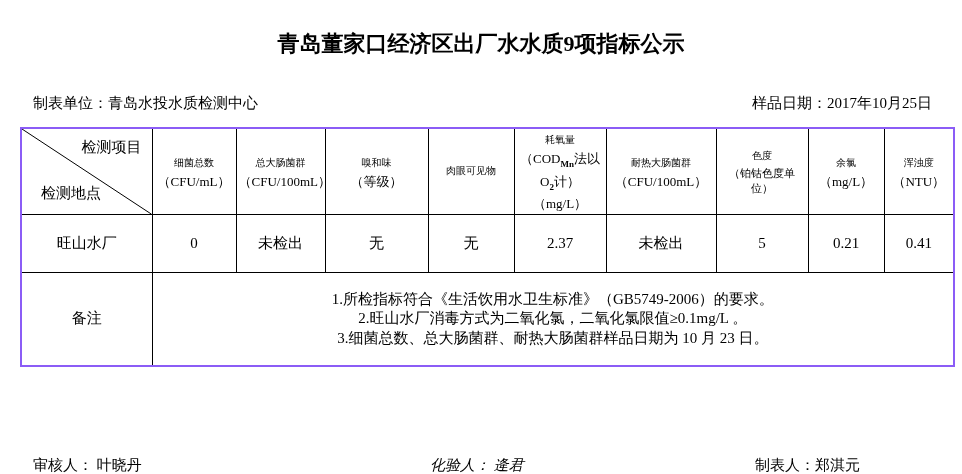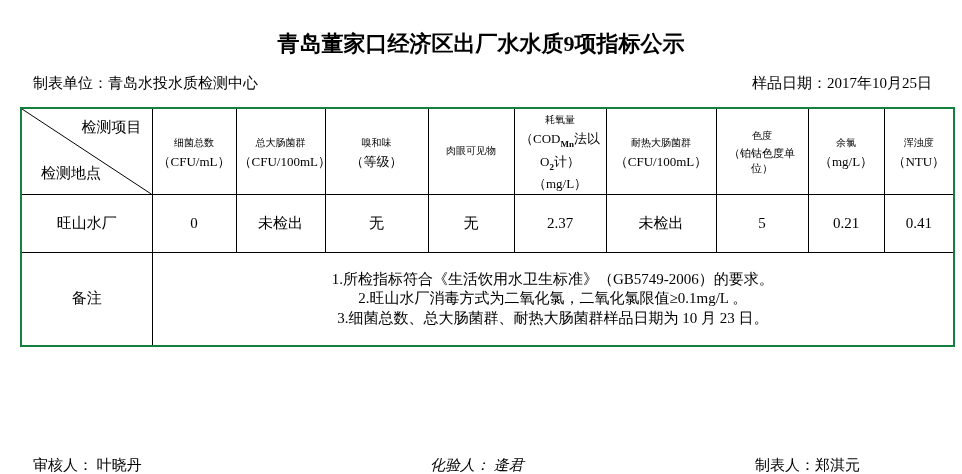--- a/index.html
+++ b/index.html
@@ -17,32 +17,32 @@
     overflow: hidden;
   }
   .title {
     padding-top: 30px;
     text-align: center;
     font-size: 22px;
     font-weight: bold;
     line-height: 28px;
   }
   .meta {
-    margin-top: 16px;
+    margin-top: 36px;
     padding: 0 30px 0 33px;
     display: flex;
     justify-content: space-between;
     font-size: 15px;
   }
   table.wq {
     margin: 14px 4px 0 20px;
     width: 933px;
     border-collapse: collapse;
     table-layout: fixed;
-    border: 2px solid #15803d;
+    border: 2px solid #8b5cf6;
   }
   table.wq td {
     border: 1px solid #000;
     text-align: center;
     vertical-align: middle;
     font-size: 15px;
     padding: 2px;
     overflow: hidden;
   }
   tr.hdr { height: 72px; }

